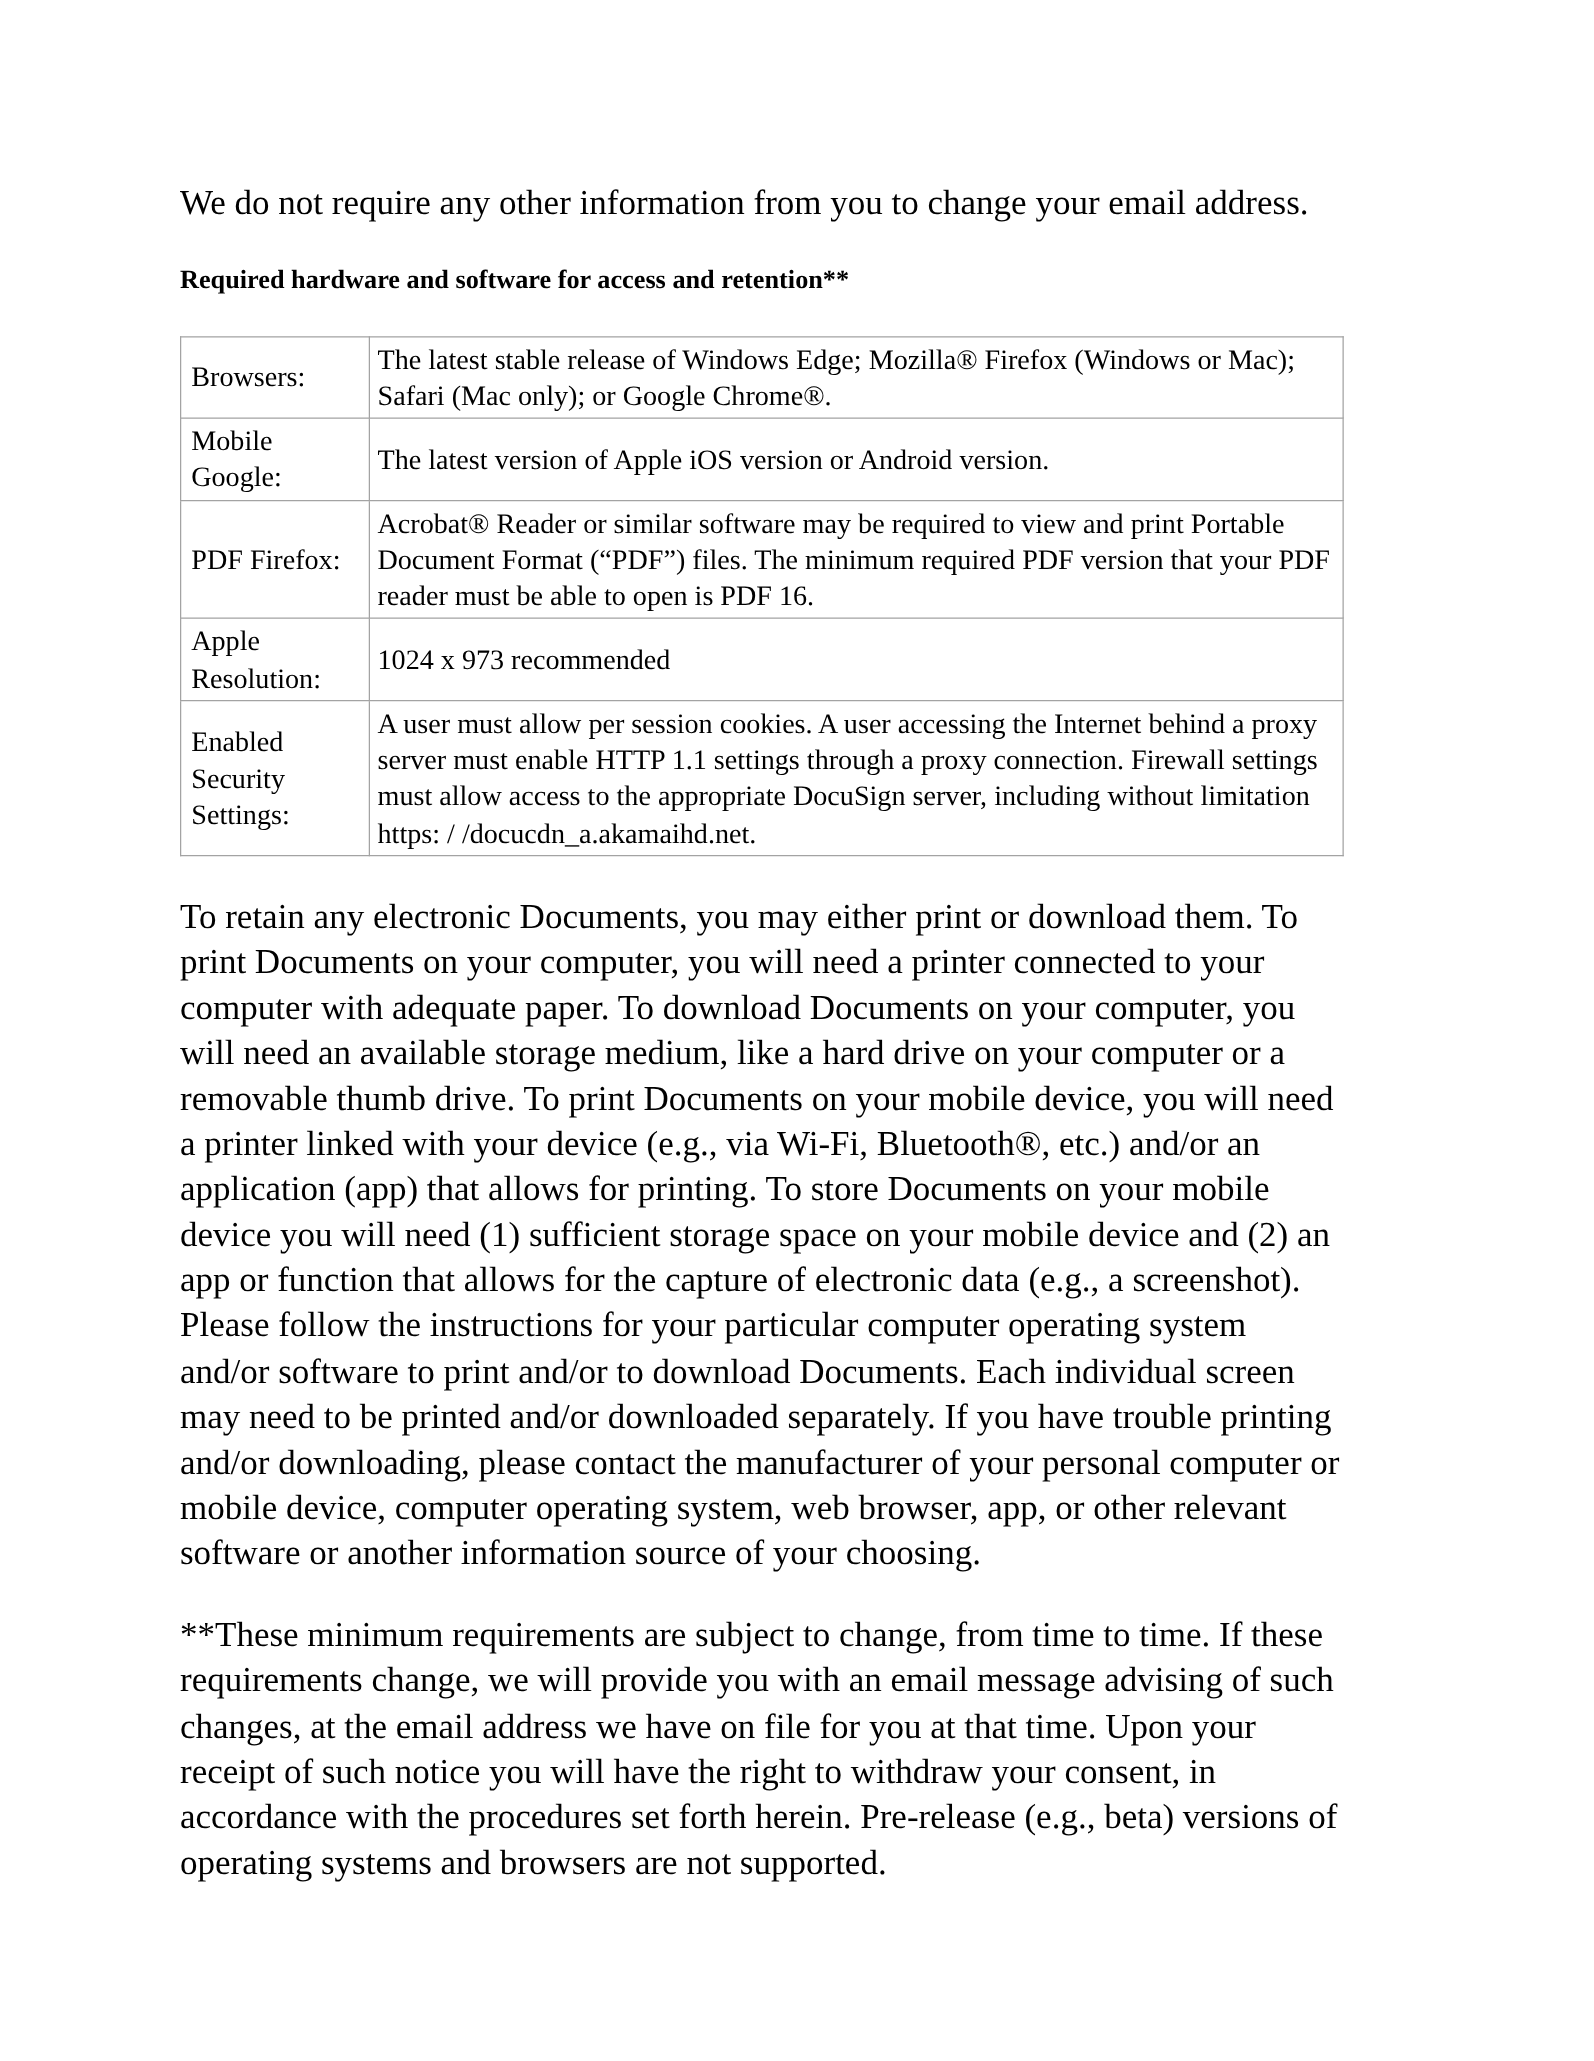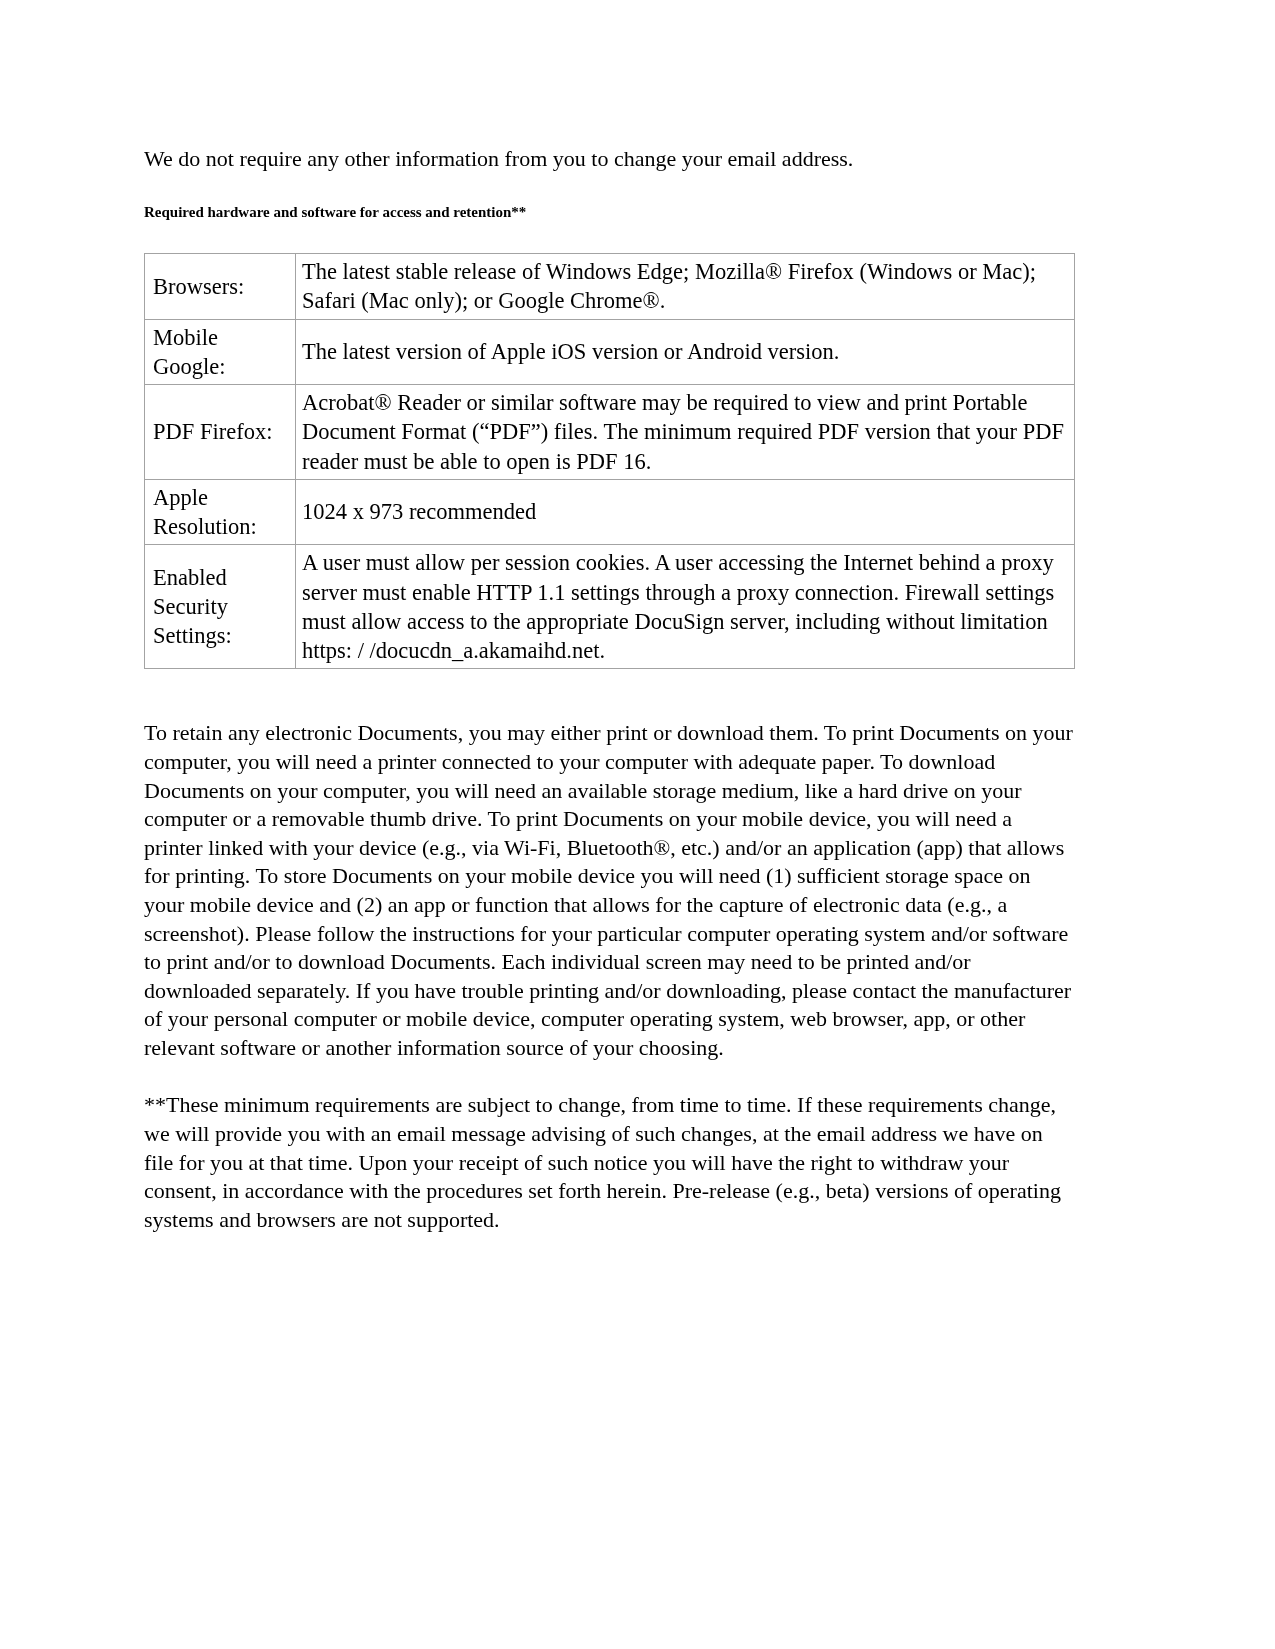--- a/index.html
+++ b/index.html
@@ -7,34 +7,34 @@
   body {
     width: 1275px;
     min-height: 1649px;
     font-family: "Liberation Serif", serif;
     color: #000000;
   }
   .page {
     padding: 145px 200px 60px 144px;
   }
   .doc-paragraph {
-    font-size: 22px;
+    font-size: 28px;
     line-height: 1.3;
     margin-bottom: 29px;
   }
   .doc-heading {
-    font-size: 15px;
+    font-size: 21px;
     line-height: 1.3;
     font-weight: bold;
     margin-bottom: 31px;
   }
   table.req-table {
     border-collapse: collapse;
     width: 931px;
-    margin-bottom: 50px;
+    margin-bottom: 31px;
     table-layout: fixed;
   }
   table.req-table td {
     border: 1px solid #a3a3a3;
     font-size: 22.5px;
     line-height: 1.3;
     padding: 3px 10px 3px 6px;
     vertical-align: middle;
   }
   table.req-table td.label-cell {

